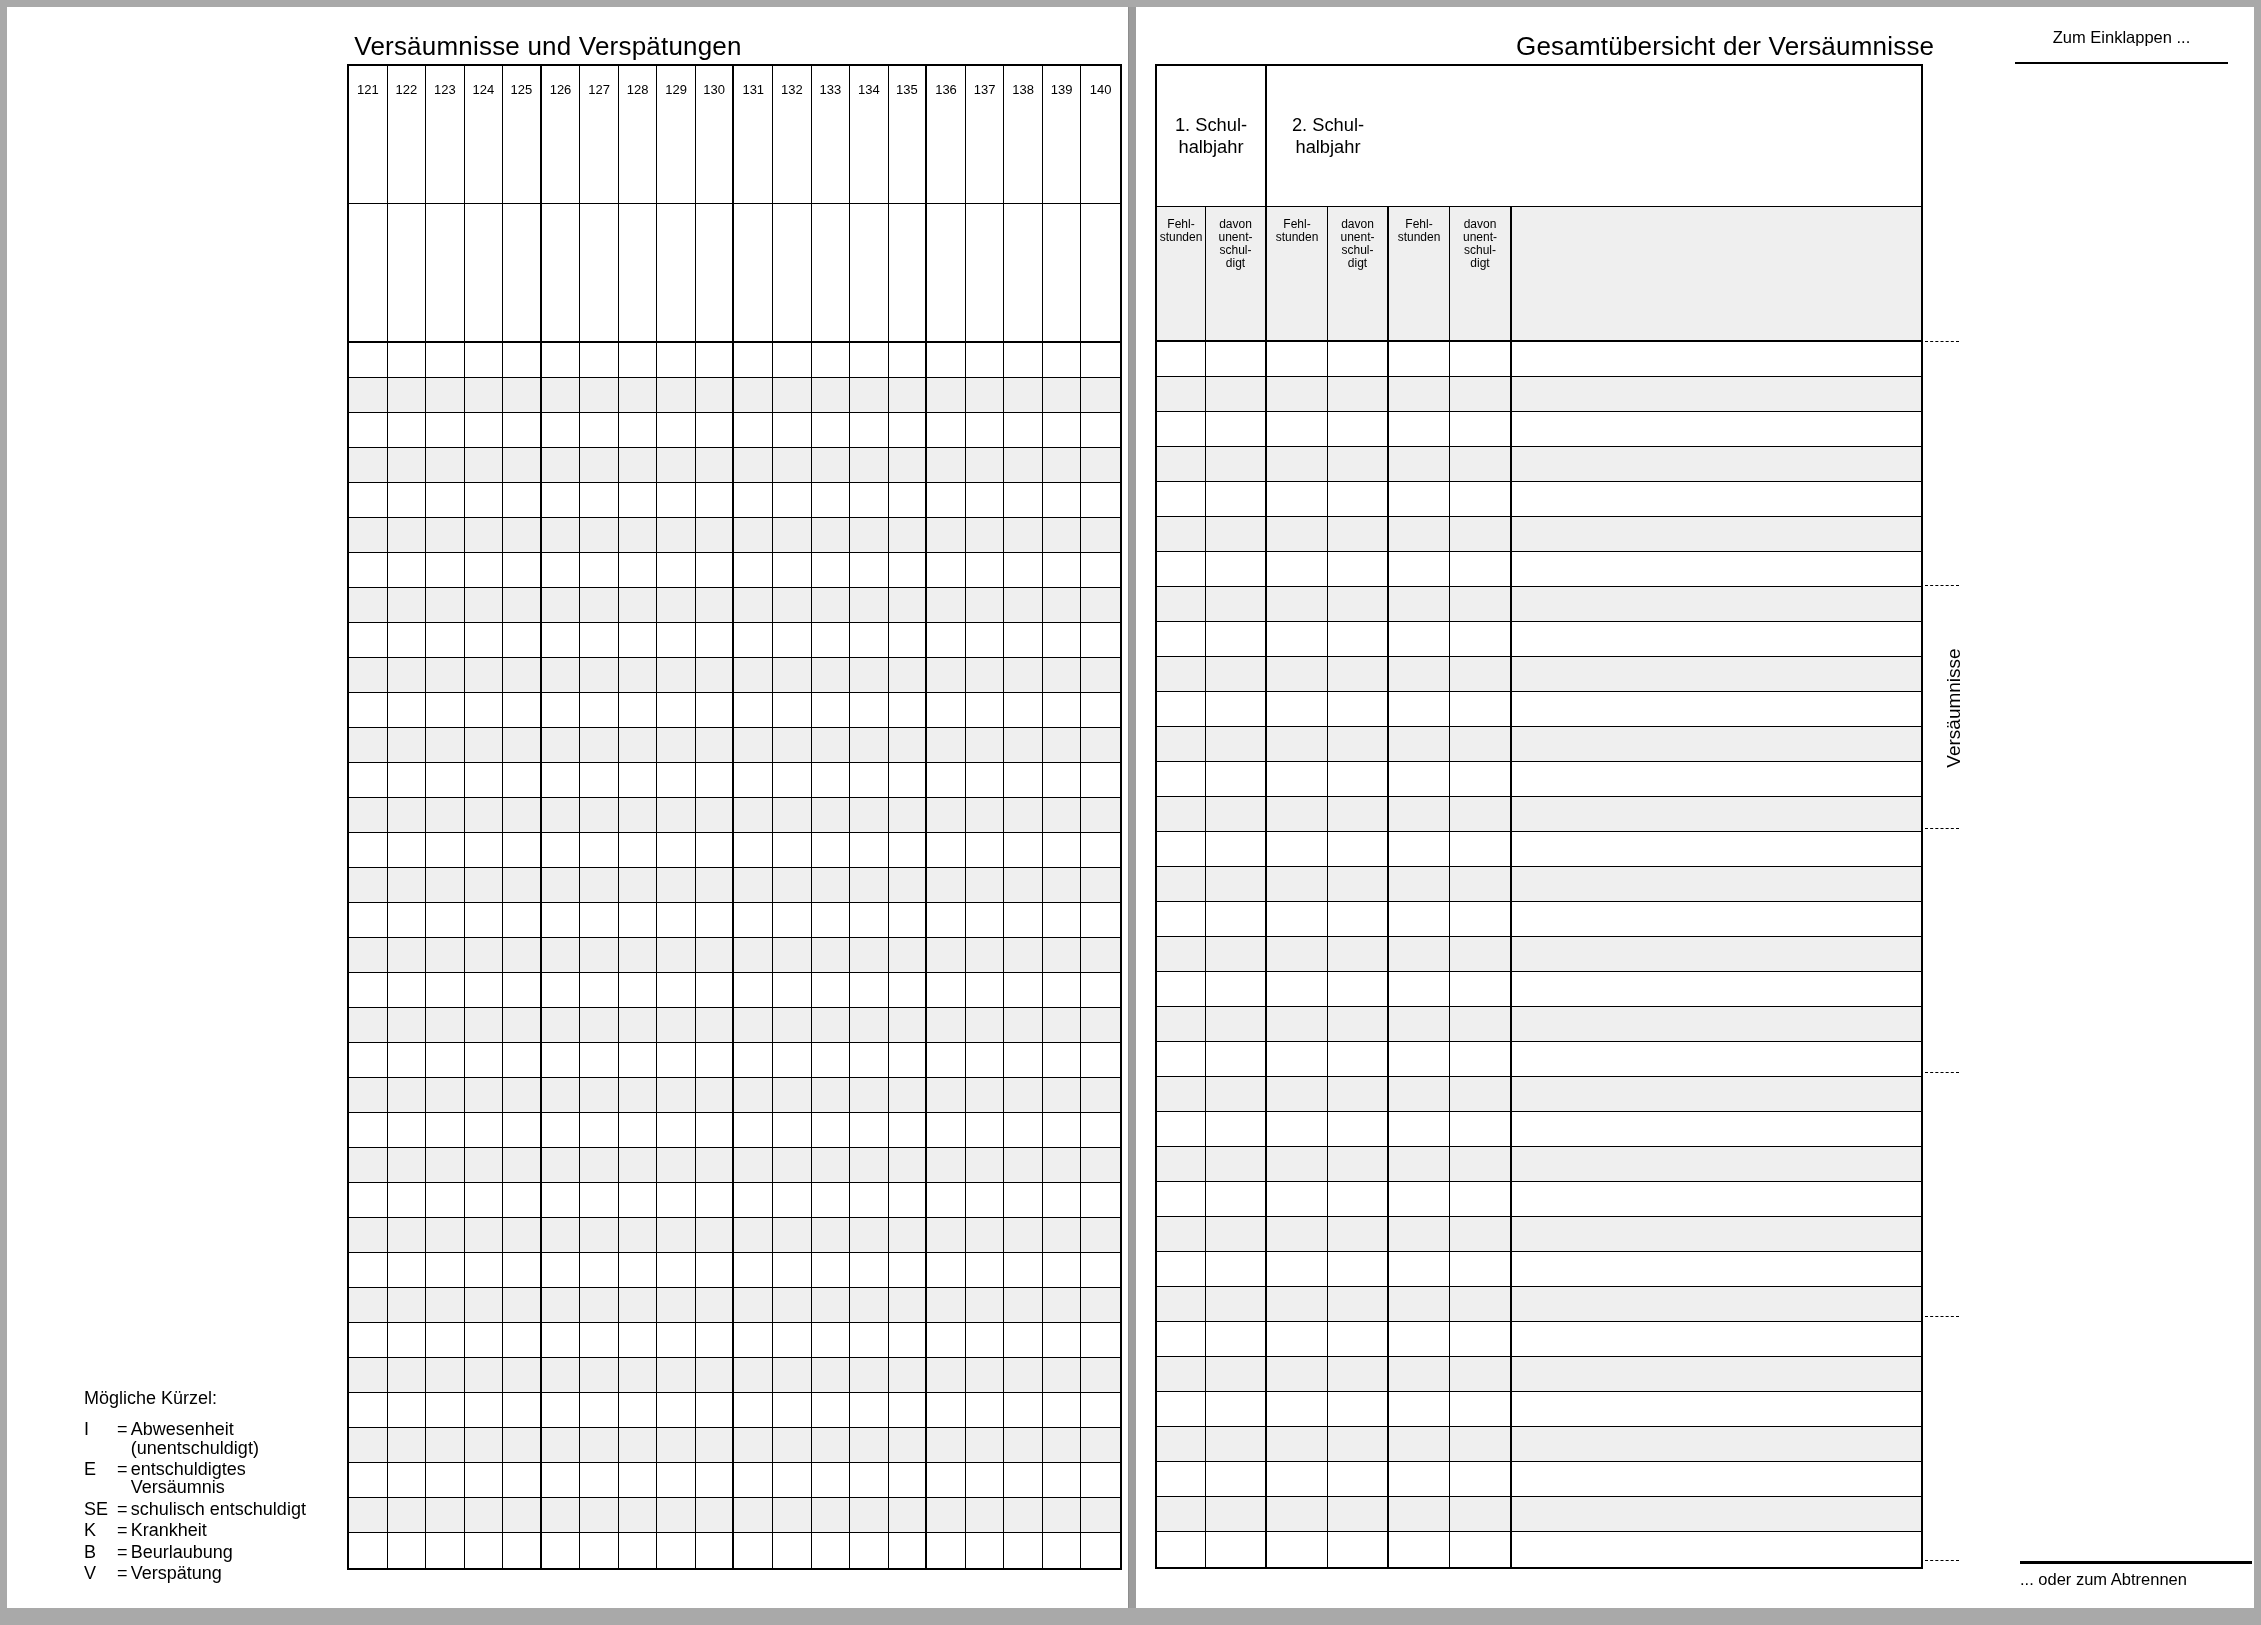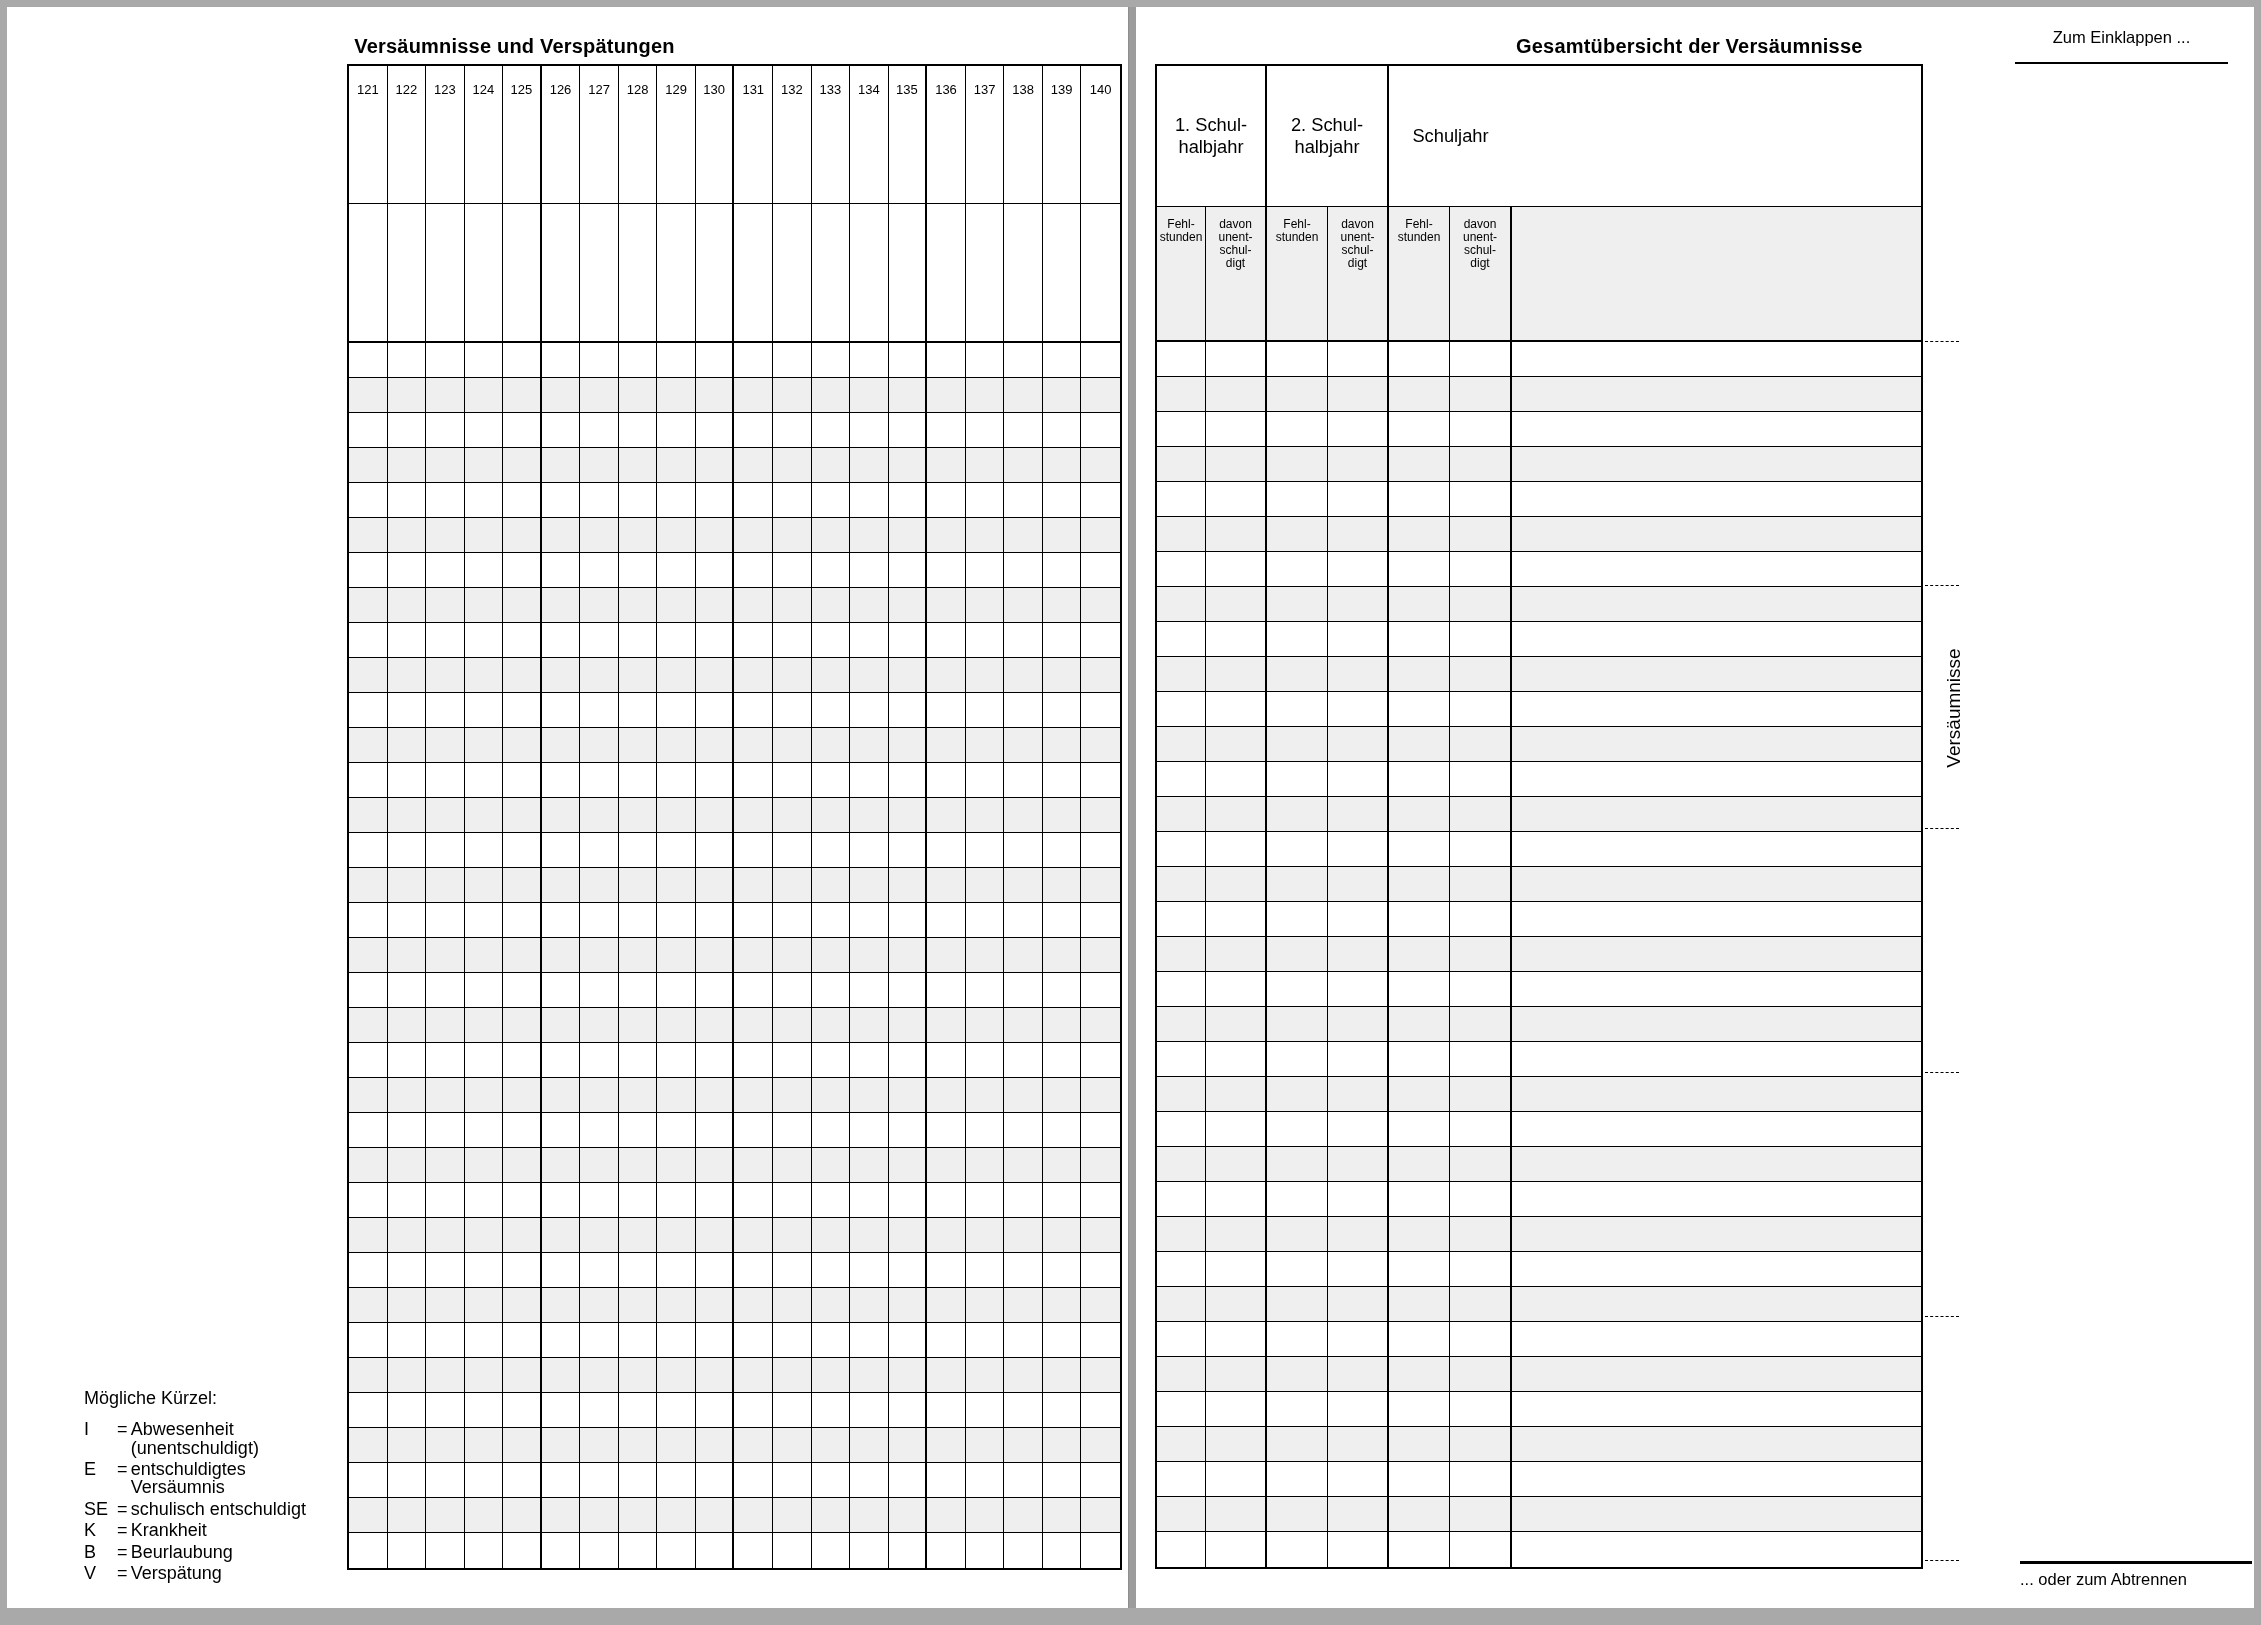--- a/index.html
+++ b/index.html
@@ -11,21 +11,21 @@
     overflow:hidden;
     position:relative;
   }
   .canvas{position:absolute;left:0;top:0;width:2261px;height:1626px;}
   .page{position:absolute;top:7.3px;height:1601px;background:#ffffff;}
   .page-left{left:7.3px;width:1121px;}
   .page-right{left:1136px;width:1118px;}
   .seam{position:absolute;top:7.3px;left:1129px;width:7.3px;height:1601px;background:#9c9c9c;}
   .seam-line{position:absolute;top:7.3px;left:1128px;width:1.4px;height:1601px;background:#8d8d8d;}
 
-  .title{position:absolute;font-size:20px;line-height:29px;font-weight:700;letter-spacing:0.2px;white-space:nowrap;}
+  .title{position:absolute;font-size:26px;line-height:29px;font-weight:400;letter-spacing:0.2px;white-space:nowrap;}
   .title-left{left:347px;top:25px;}
   .title-right{left:1516px;top:25px;width:433px;text-align:left;}
 
   
   .ltable{position:absolute;left:347px;top:64px;width:775px;border:2.8px solid #000;background:#fff;box-sizing:border-box;}
   .lrow{display:grid;grid-template-columns:repeat(20,1fr);border-bottom:1.4px solid #000;box-sizing:border-box;}
   .lrow.hA{height:138px;}
   .lrow.hB{height:139px;border-bottom:2.8px solid #000;}
   .lrow.body{height:35px;}
   #lbody .lrow.body:nth-child(even){background:#efefef;}
@@ -939,21 +939,20 @@
         </div>
       </div>
   </div>
 
   <div class="rtable" id="rtable">
     <div class="rrow h1">
       <div class="rcell grp hcell">1. Schul-
 halbjahr</div>
       <div class="rcell grp hcell">2. Schul-
 halbjahr</div>
-      <div class="rcell grp hcell">Schuljahr</div>
     </div>
     <div class="rrow h2">
       <div class="rcell sub">Fehl-
 stunden</div>
       <div class="rcell grp sub">davon
 unent-
 schul-
 digt</div>
       <div class="rcell sub">Fehl-
 stunden</div>

